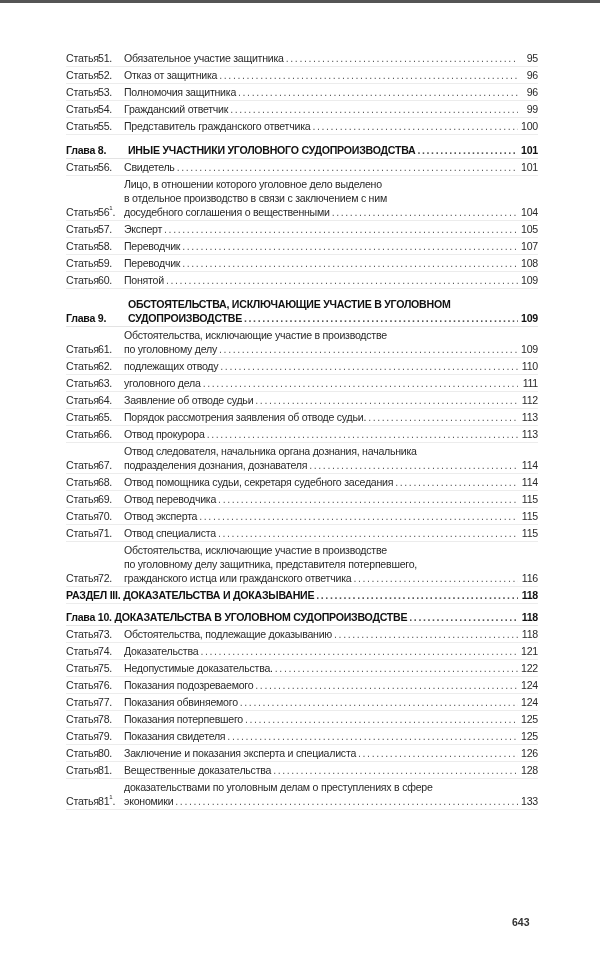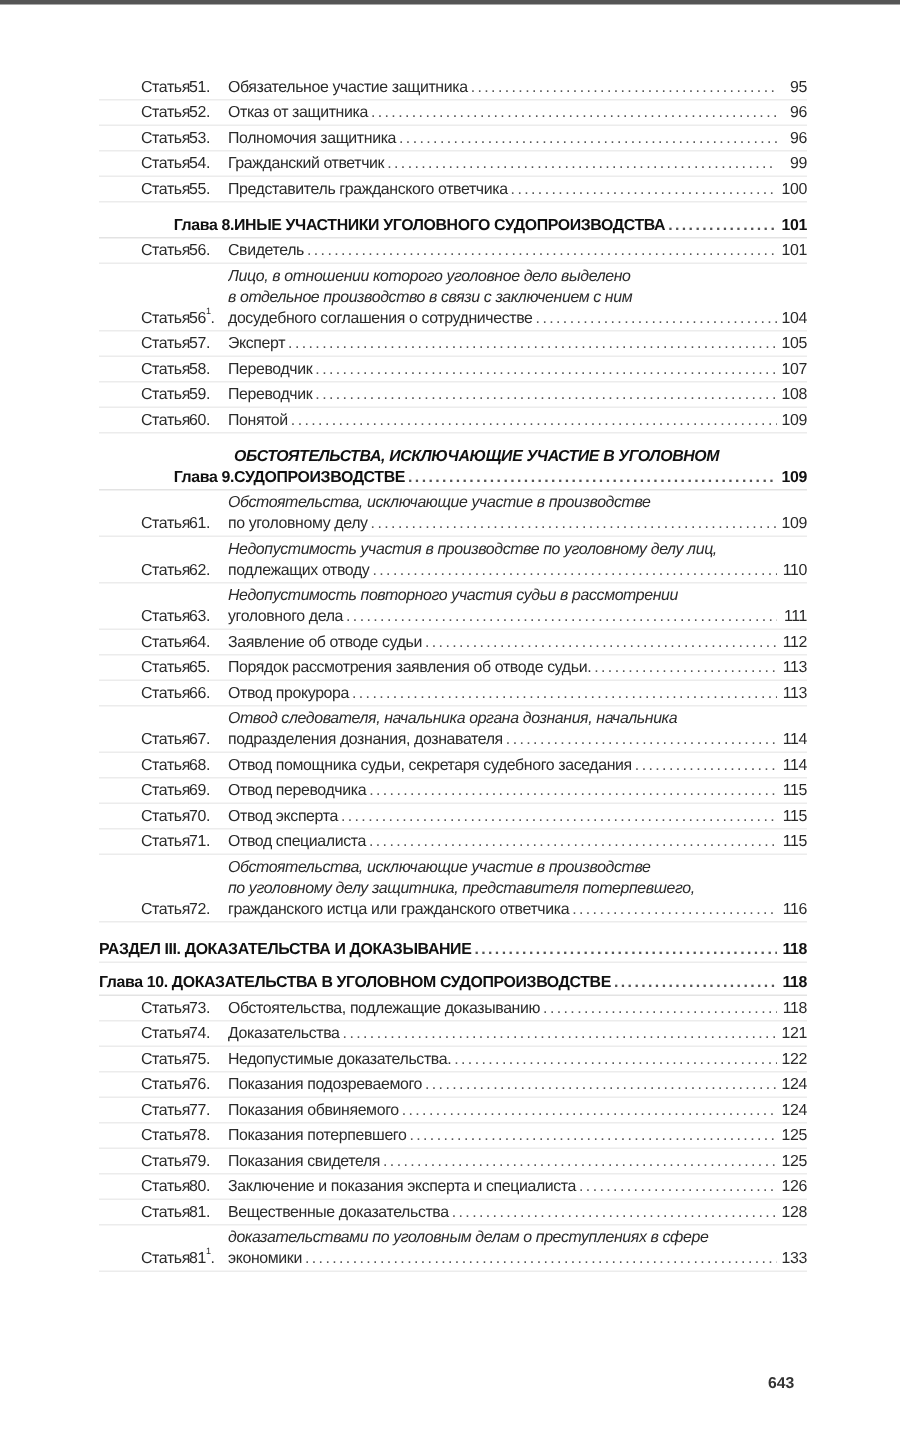--- a/index.html
+++ b/index.html
@@ -3,32 +3,32 @@
   <meta charset="utf-8">
   <style>
     html, body { margin: 0; padding: 0; }
     body {
       width: 600px; height: 964px; background: #ffffff; position: relative; overflow: hidden;
       font-family: "Liberation Sans", sans-serif; color: #2a2a2a;
     }
     .topbar { position: absolute; left: 0; top: 0; width: 600px; height: 3px; background: #555; }
     .toc { position: absolute; left: 66px; top: 50px; width: 472px; font-size: 10.6px; letter-spacing: -0.25px; }
     .row { display: flex; align-items: flex-end; border-bottom: 1px solid #ececec; padding: 1px 0 1px 0; line-height: 14px; }
-    .row .lab { width: 58px; flex: none; display: flex; margin-left: 28px; }
+    .row .lab { width: 58px; flex: none; display: flex; }
     .row .lab .w { width: 32px; }
     .row .body { flex: 1; display: flex; align-items: flex-end; min-width: 0; }
     .row .txt { flex: 1; min-width: 0; position: relative; overflow: hidden; }
-    .row .txt .line { display: block; white-space: nowrap; font-style: italic; }
+    .row .txt .line { display: block; white-space: nowrap; }
     .row .txt .last { display: flex; }
     .row .txt .last .t { white-space: nowrap; flex: none; }
     .row .txt .last .dots { flex: 1; overflow: hidden; white-space: nowrap; color: #555; letter-spacing: 1.6px; padding-left: 2px; }
     .row .pg { flex: none; width: 20px; text-align: right; }
     .chapter { font-weight: bold; color: #111; margin-top: 6px; padding-top: 2px; border-bottom: 1px solid #e3e3e3; }
-    .chapter .lab { width: 62px; justify-content: flex-end; }
-    .section { font-weight: bold; color: #111; margin-top: 10px; }
+    .chapter .lab { width: 62px; }
+    .section { font-weight: bold; color: #111; }
     .chapter.ch10 { margin-top: 4px; }
     sup { font-size: 6px; vertical-align: top; line-height: 6px; }
     .folio { position: absolute; left: 512px; top: 916px; font-size: 10.5px; font-weight: bold; color: #333; }
   </style>
 </head>
 <body>
 
 <div class="topbar"></div>
 
 <div class="toc" id="toc">
@@ -139,21 +139,21 @@
     <div class="row">
       <div class="lab">
         <span class="w">Статья</span>
         <span><span>56</span><sup>1</sup>.</span>
       </div>
       <div class="body">
         <div class="txt">
           <span class="line">Лицо, в отношении которого уголовное дело выделено</span>
           <span class="line">в отдельное производство в связи с заключением с ним</span>
           <div class="last">
-            <span class="t">досудебного соглашения о сотрудничестве</span>
+            <span class="t">досудебного соглашения о вещественными</span>
             <span class="dots">........................................................................................................................................................................................................</span>
           </div>
         </div>
         <span class="pg">104</span>
       </div>
     </div>
     <div class="row">
       <div class="lab">
         <span class="w">Статья</span>
         <span><span>57.</span></span>
@@ -244,37 +244,35 @@
         <span class="pg">109</span>
       </div>
     </div>
     <div class="row">
       <div class="lab">
         <span class="w">Статья</span>
         <span><span>62.</span></span>
       </div>
       <div class="body">
         <div class="txt">
-          <span class="line">Недопустимость участия в производстве по уголовному делу лиц,</span>
           <div class="last">
             <span class="t">подлежащих отводу</span>
             <span class="dots">........................................................................................................................................................................................................</span>
           </div>
         </div>
         <span class="pg">110</span>
       </div>
     </div>
     <div class="row">
       <div class="lab">
         <span class="w">Статья</span>
         <span><span>63.</span></span>
       </div>
       <div class="body">
         <div class="txt">
-          <span class="line">Недопустимость повторного участия судьи в рассмотрении</span>
           <div class="last">
             <span class="t">уголовного дела</span>
             <span class="dots">........................................................................................................................................................................................................</span>
           </div>
         </div>
         <span class="pg">111</span>
       </div>
     </div>
     <div class="row">
       <div class="lab">

